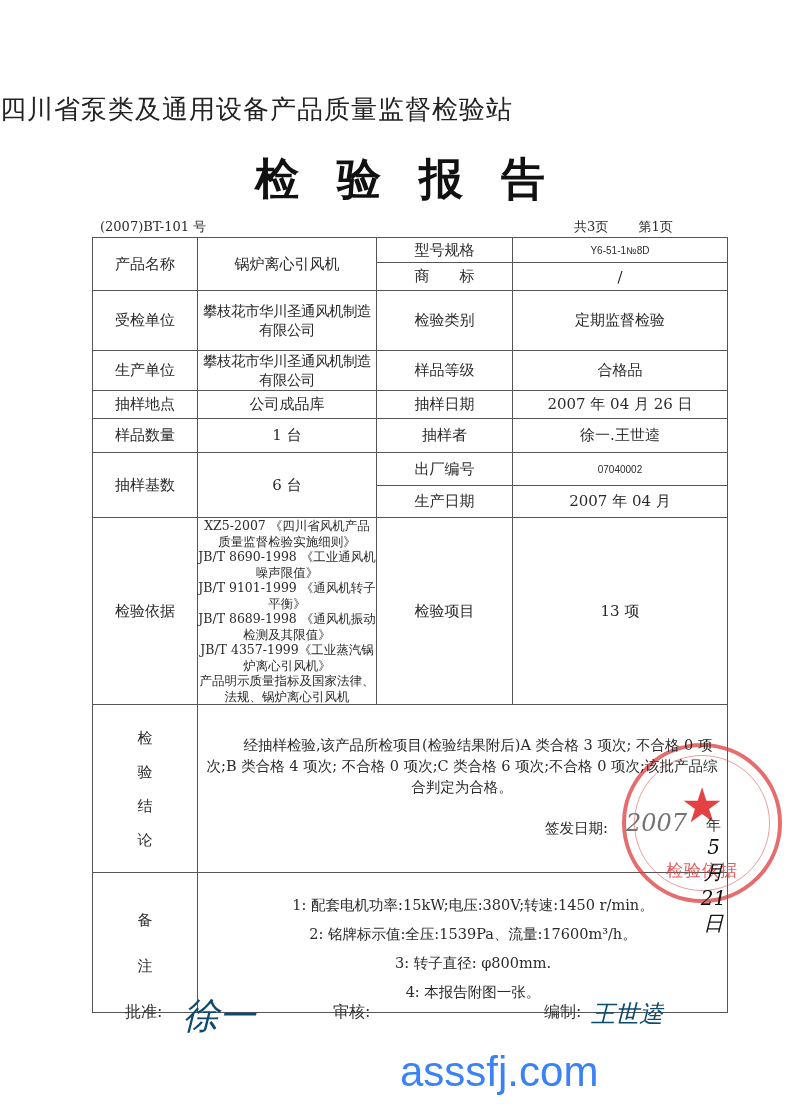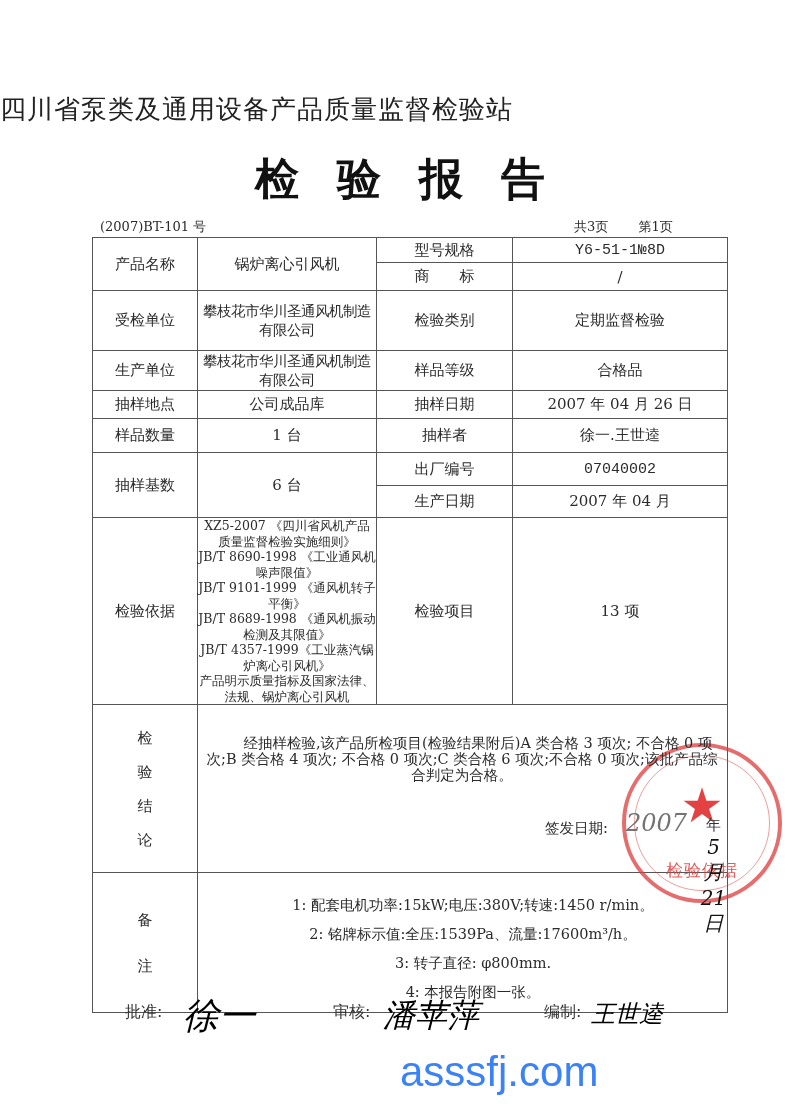--- a/index.html
+++ b/index.html
@@ -25,29 +25,29 @@
   table.report {
     position: absolute; left: 92px; top: 237px; width: 635px;
     border-collapse: collapse; table-layout: fixed; font-size: 15px;
   }
   table.report td {
     border: 1.5px solid #555; text-align: center; vertical-align: middle;
     padding: 0; color: #2b2b2b;
   }
   td.lbl { font-family: "DejaVu Sans", sans-serif; font-size: 15px; }
   td.company { font-size: 14.5px; letter-spacing: -0.5px; font-family: "DejaVu Sans", sans-serif; }
-  td.mono { font-family: Liberation Mono, monospace; font-size: 15px; margin-top: 40px; }
+  td.mono { font-family: Liberation Sans, sans-serif; font-size: 10px; margin-top: 40px; }
   td.basis {
     text-align: left; vertical-align: top; font-size: 12.5px; line-height: 15.5px;
     padding: 2px 4px 0 4px; font-family: "DejaVu Serif", serif;
   }
   td.vert { font-size: 15px; line-height: 34px; font-family: "DejaVu Sans", sans-serif; }
   td.conclusion { text-align: left; vertical-align: top; position: relative; padding: 0; }
   .conclusion-text {
-    position: absolute; left: 5px; right: 6px; top: 30px; font-size: 14.5px; line-height: 16px;
+    position: absolute; left: 5px; right: 6px; top: 30px; font-size: 14.5px; line-height: 21px;
     text-indent: 2.2em;
   }
   .issue-date { position: absolute; left: 347px; top: 114px; font-size: 14.5px; }
   .stamp {
     position: absolute; left: 424px; top: 38px; width: 160px; height: 160px;
     border: 4px solid rgba(220,60,60,0.75); border-radius: 50%; box-sizing: border-box;
   }
   .stamp-inner {
     position: absolute; left: 8px; top: 8px; right: 8px; bottom: 8px;
     border: 1.5px solid rgba(220,60,60,0.5); border-radius: 50%;
@@ -68,21 +68,21 @@
   .handwrite-md {
     position: absolute; left: 502px; top: 106px; font-family: "DejaVu Serif", serif;
     font-style: italic; font-size: 20px; color: #111;
   }
   td.notes { text-align: left; vertical-align: top; }
   .notes-list { padding: 13px 0 0 21px; font-size: 14.5px; line-height: 29px; font-family: "DejaVu Serif", serif; }
 
   .sign-row { position: absolute; top: 1000px; left: 0; width: 800px; height: 60px; }
   .sign-label { position: absolute; font-size: 16px; font-family: "DejaVu Sans", sans-serif; color: #333; }
   .sig {
-    position: absolute; font-family: "DejaVu Serif", serif; font-style: italic; color: #000000;
+    position: absolute; font-family: "DejaVu Serif", serif; font-style: italic; color: #0c4a6e;
   }
   .watermark {
     position: absolute; left: 400px; top: 1048px; font-size: 42px; color: #3b82f6;
     font-family: "Liberation Sans", sans-serif; letter-spacing: 0px;
   }
 </style>
 </head>
 <body>
 
 <div class="org-title">四川省泵类及通用设备产品质量监督检验站</div>
@@ -194,18 +194,17 @@
       </div>
     </td>
   </tr>
 </tbody>
   </table>
 
 <div class="sign-row">
   <div class="sign-label" style="left:113px; top:2px;margin-left:12px;">批准:</div>
   <div class="sig" style="left:183px; top:-8px; font-size:36px;">徐一</div>
   <div class="sign-label" style="left:333px; top:2px;">审核:</div>
-  <div class="sig" style="left:383px; top:-6px; font-size:32px;">潘苹萍</div>
   <div class="sign-label" style="left:544px; top:2px;">编制:</div>
   <div class="sig" style="left:591px; top:-2px; font-size:24px;">王世逵</div>
 </div>
 
 <div class="watermark">asssfj.com</div>
 
 </body></html>

